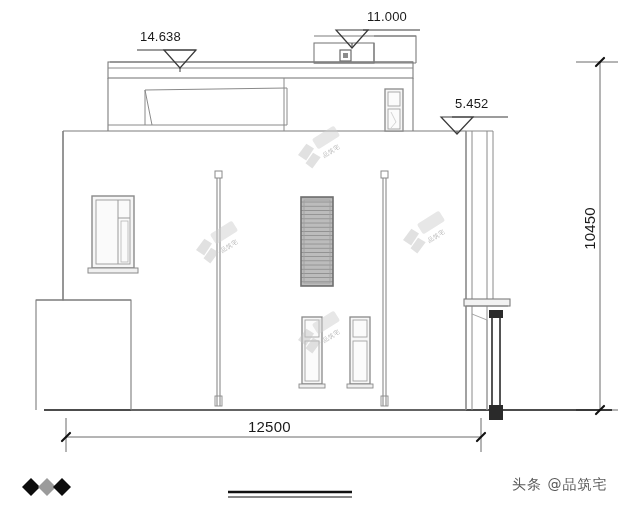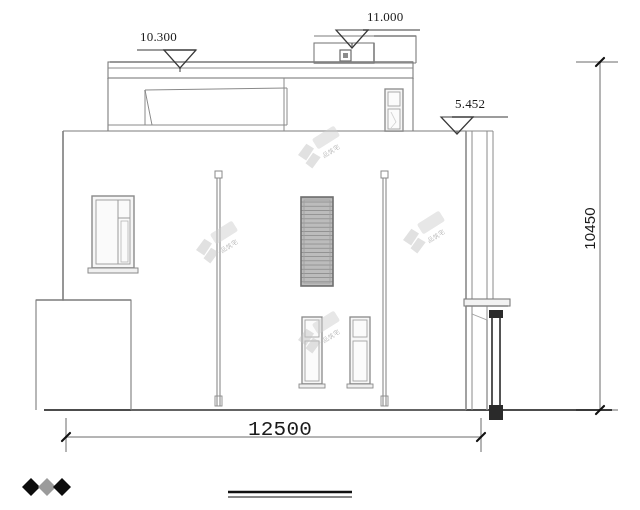--- a/index.html
+++ b/index.html
@@ -11,22 +11,22 @@
   #stage{position:absolute;inset:0;width:640px;height:510px;}
   svg#drawing{position:absolute;left:0;top:0;width:640px;height:510px;}
 
   .lbl{
     position:absolute;
     font-family:"Liberation Sans","DejaVu Sans",sans-serif;
     white-space:nowrap;
     color:#1a1a1a;
     letter-spacing:.2px;
   }
-  .elev-text{font-size:13px;font-family:Liberation Serif, serif;}
-  .dim-text{font-size:21px;font-family:Liberation Mono, monospace;}
+  .elev-text{font-size:13px;}
+  .dim-text{font-size:15px;}
   .dim-vert{
     transform-origin:50% 50%;
     transform:rotate(-90deg);
     font-size:15px;
   }
   .title-text{
     font-size:21px;font-weight:700;
     font-family:"DejaVu Sans","Liberation Sans",sans-serif;
     letter-spacing:2px;
   }
@@ -212,31 +212,32 @@
       <line x1="228" y1="497" x2="352" y2="497" stroke="#111" stroke-width="1.1"></line>
     </g>
 
     <g>
       <polygon points="22,487 31,478 40,487 31,496" fill="#0d0d0d"></polygon>
       <polygon points="38,487 47,478 56,487 47,496" fill="#9b9b9b"></polygon>
       <polygon points="53,487 62,478 71,487 62,496" fill="#0d0d0d"></polygon>
     </g>
   </svg>
 
-  <div class="lbl elev-text" style="left:140px;top:29px;">10.300</div>
+  <div class="lbl elev-text" style="left:140px;top:29px;">14.638</div>
 
   <div class="lbl elev-text" style="left:367px;top:9px;">11.000</div>
 
   <div class="lbl elev-text" style="left:455px;top:96px;">5.452</div>
 
   <div class="lbl dim-text" style="left:248px;top:418px;">12500</div>
 
   <div class="lbl dim-vert" style="left:561px;top:220px;width:56px;text-align:center;">10450</div>
 
 
+  <div class="wm-credit" style="left:512px;top:476px;">头条 @品筑宅</div>
 
   <svg style="position:absolute;left:0;top:0;width:640px;height:510px;pointer-events:none;">
     <g opacity="0.5" fill="#c3c3c3">
       <g transform="translate(196,250) rotate(-32)">
         <polygon points="0,0 13,-5 17,3 4,9"></polygon>
         <polygon points="2,11 14,6 18,14 5,19"></polygon>
         <rect x="20" y="-6" width="26" height="12" rx="2" fill="#cfcfcf"></rect>
       </g>
       <g transform="translate(298,155) rotate(-32)">
         <polygon points="0,0 13,-5 17,3 4,9"></polygon>

